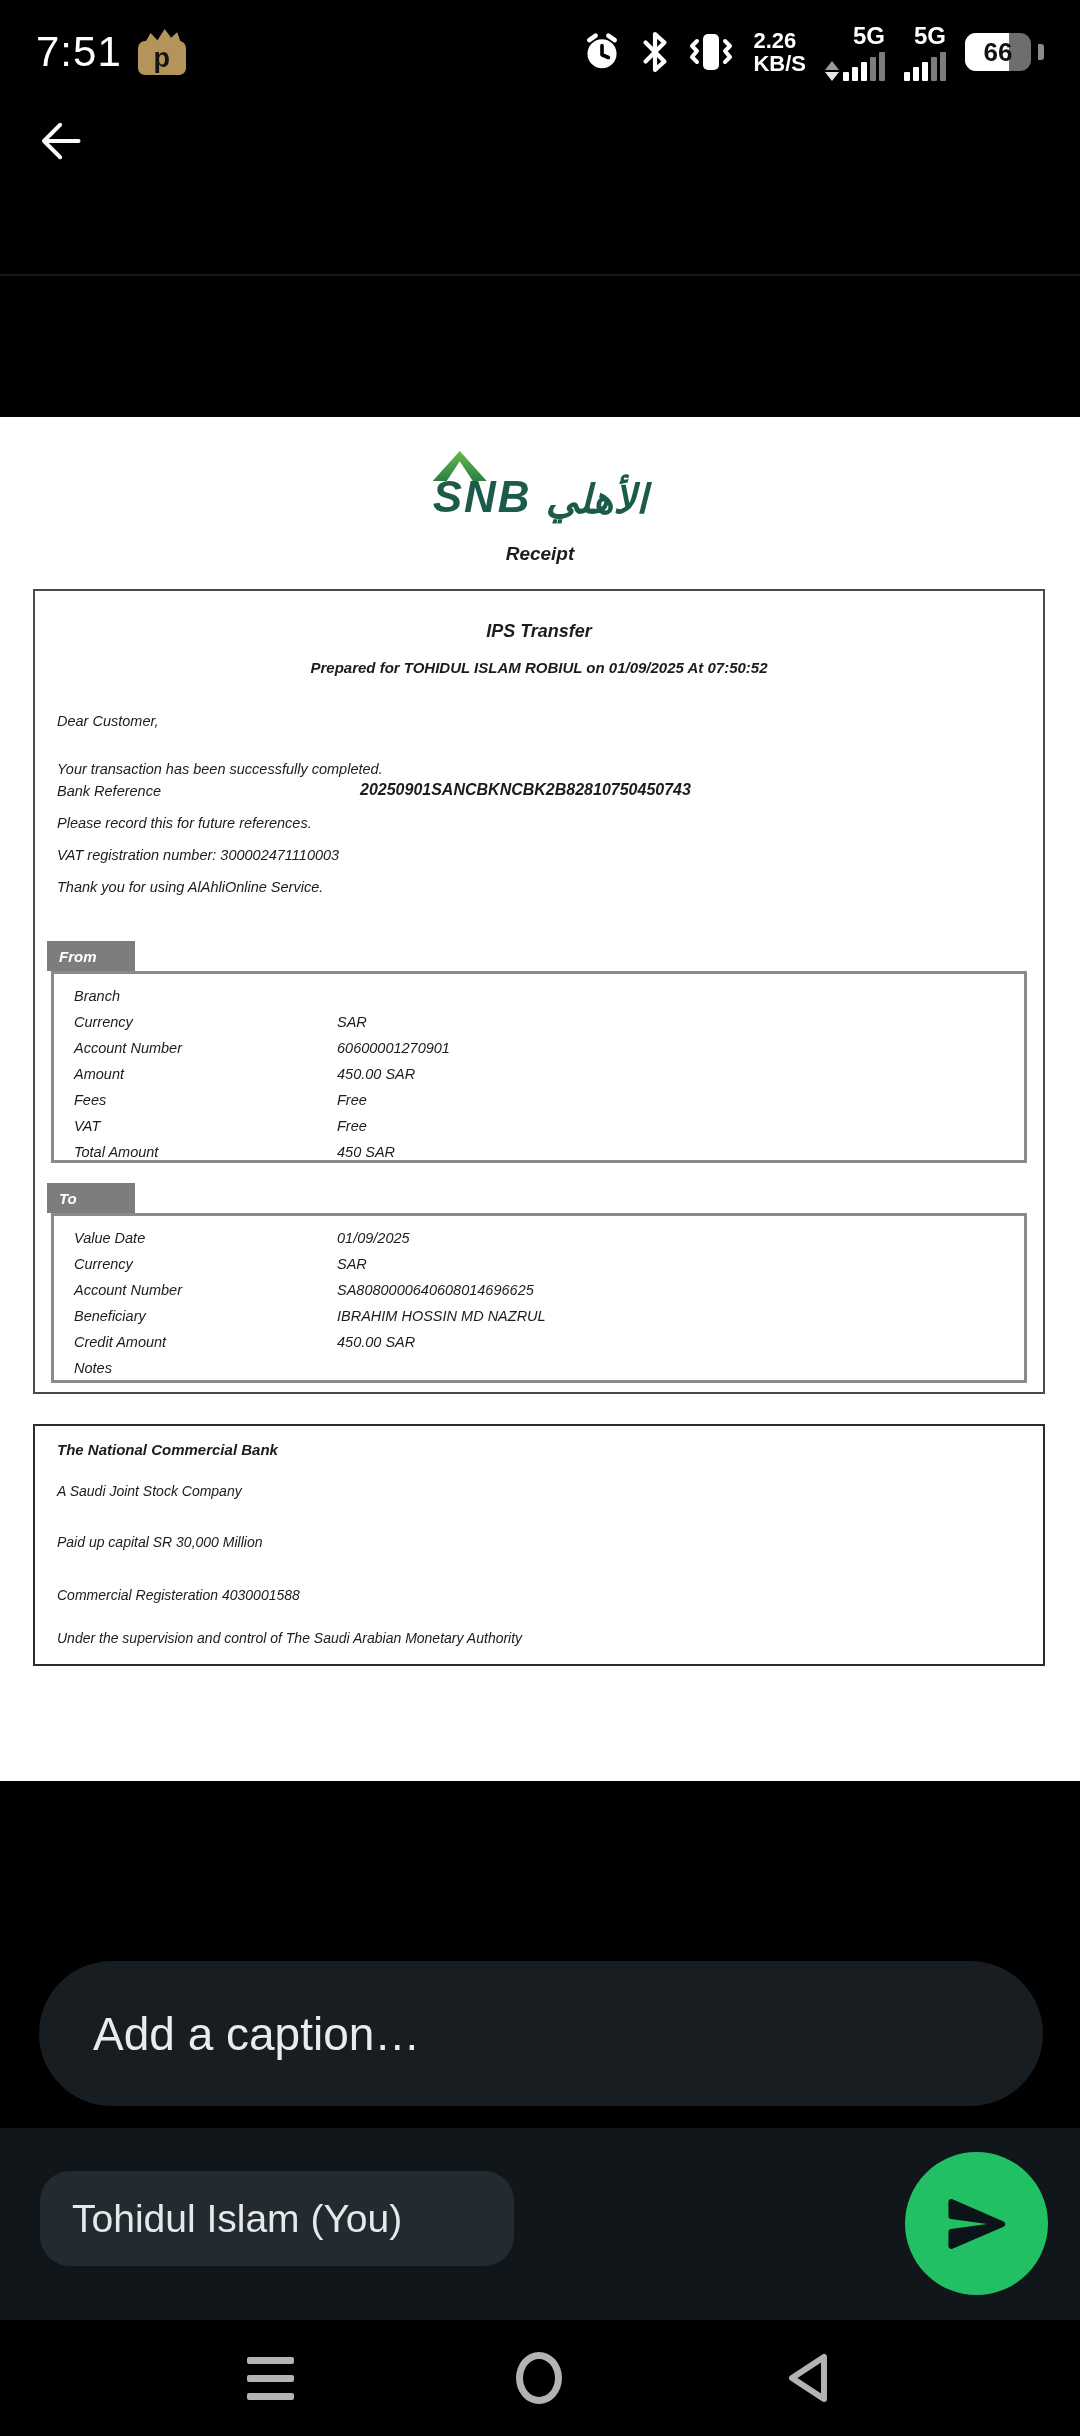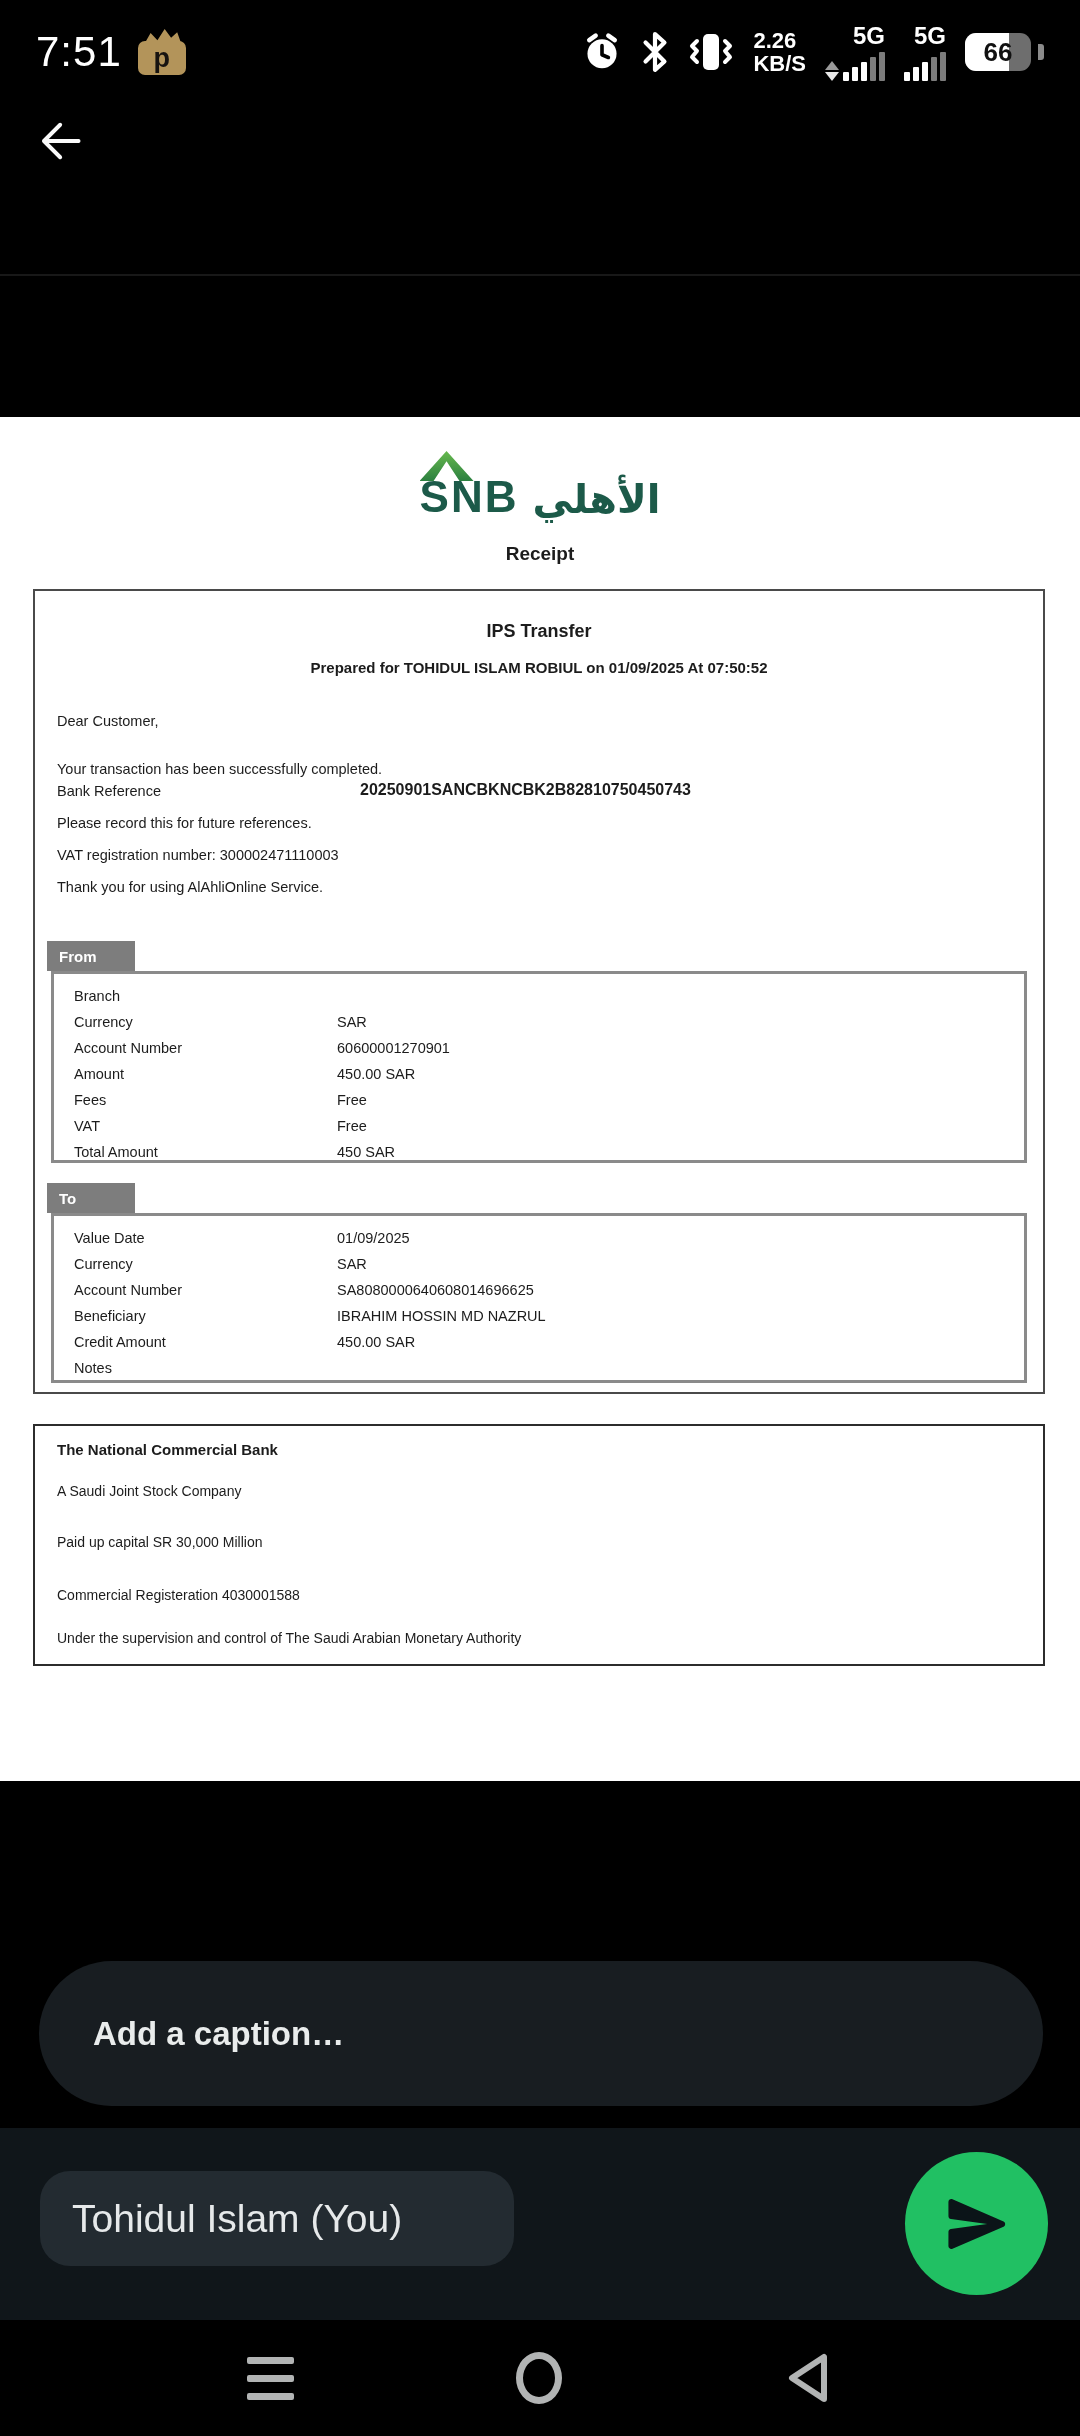--- a/index.html
+++ b/index.html
@@ -33,21 +33,21 @@
   .bat-nub{width:6px;height:16px;background:#8b8b8b;border-radius:0 3px 3px 0;margin-left:-12px;}
 
   
   .app-header{position:absolute;top:96px;left:0;right:0;height:90px;display:flex;align-items:center;}
   .back-btn{width:60px;height:60px;margin-left:28px;display:flex;align-items:center;justify-content:center;}
   .hdr-title{color:#fafafa;font-size:58px;font-weight:400;margin-left:30px;letter-spacing:0.5px;}
   .hdr-divider{position:absolute;top:274px;left:0;right:0;height:2px;background:#181818;}
 
   
   .document{position:absolute;top:417px;left:0;width:1080px;height:1364px;background:#fff;
-            color:#1c1c1c;overflow:hidden;}
+            color:#1c1c1c;overflow:hidden;font-style:italic;}
   .logo-row{position:absolute;top:26px;left:0;right:0;display:flex;justify-content:center;
             align-items:flex-end;gap:14px;height:76px;}
   .snb-wrap{position:relative;}
   .snb-caret{position:absolute;top:-24px;left:0px;width:54px;height:30px;
              background:linear-gradient(180deg,#67b94e 0%,#2c8040 100%);
              clip-path:polygon(0 100%,50% 0,100% 100%,74% 100%,50% 34%,26% 100%);}
   .snb-latin{font-size:44px;font-weight:bold;color:#1c5a49;letter-spacing:2px;line-height:1;}
   .snb-arabic{font-family:"DejaVu Sans","Liberation Sans",sans-serif;font-size:40px;font-weight:bold;
               color:#1c5a49;line-height:1;}
   .receipt-title{position:absolute;top:126px;left:0;right:0;text-align:center;
@@ -68,21 +68,21 @@
   .kv-row{display:flex;height:26px;align-items:center;font-size:14.5px;}
   .kv-label{width:283px;padding-left:20px;box-sizing:border-box;}
   .kv-value{}
 
   .box2{position:absolute;left:33px;top:995px;width:1012px;height:242px;border:2px solid #2c2c2c;
         box-sizing:border-box;margin-top:12px;}
 
   
   .caption-pill{position:absolute;top:1961px;left:39px;width:1004px;height:145px;background:#181d21;
                 border-radius:74px;display:flex;align-items:center;padding-left:54px;box-sizing:border-box;}
-  .caption-text{color:#e9ecec;font-size:33px;font-weight:700;}
+  .caption-text{color:#e9ecec;font-size:46px;font-weight:400;}
 
   .bottom-bar{position:absolute;top:2128px;left:0;width:1080px;height:192px;background:#10161a;}
   .chip{position:absolute;left:40px;top:43px;width:474px;height:95px;background:#232b31;
         border-radius:30px;display:flex;align-items:center;padding-left:32px;box-sizing:border-box;}
   .chip-text{color:#e6e9ea;font-size:39px;}
   .send-btn{position:absolute;left:905px;top:24px;width:143px;height:143px;border-radius:50%;
             background:#21c063;display:flex;align-items:center;justify-content:center;}
 
   
   .nav-bar{position:absolute;top:2320px;left:0;width:1080px;height:116px;background:#000;}

